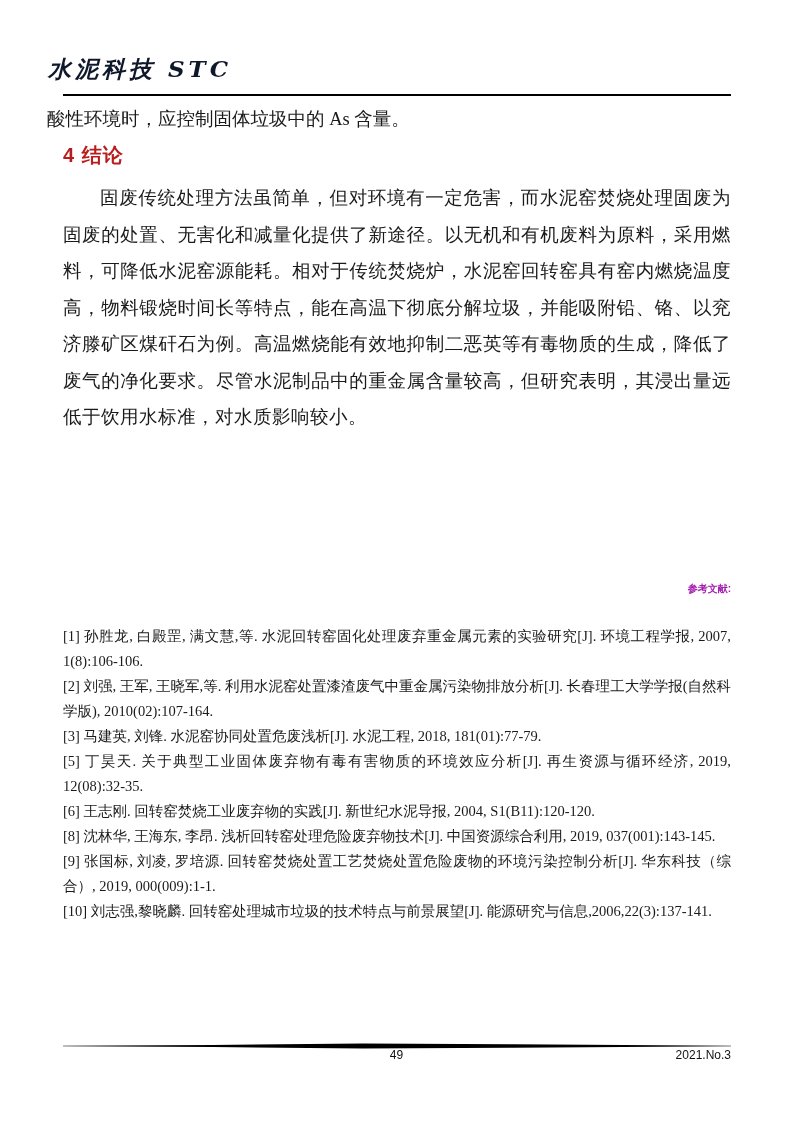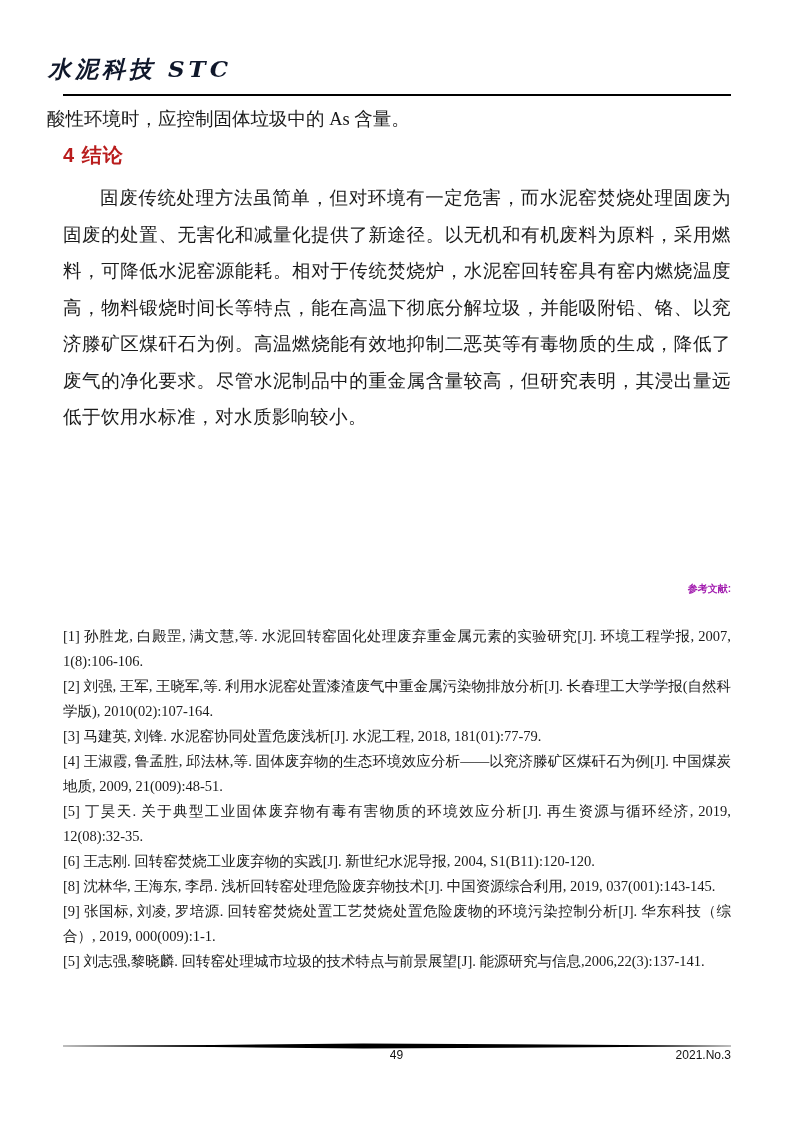--- a/index.html
+++ b/index.html
@@ -105,26 +105,25 @@
   <h2 class="section-heading">4 结论</h2>
 
   <p class="conclusion-paragraph">固废传统处理方法虽简单，但对环境有一定危害，而水泥窑焚烧处理固废为固废的处置、无害化和减量化提供了新途径。以无机和有机废料为原料，采用燃料，可降低水泥窑源能耗。相对于传统焚烧炉，水泥窑回转窑具有窑内燃烧温度高，物料锻烧时间长等特点，能在高温下彻底分解垃圾，并能吸附铅、铬、以兖济滕矿区煤矸石为例。高温燃烧能有效地抑制二恶英等有毒物质的生成，降低了废气的净化要求。尽管水泥制品中的重金属含量较高，但研究表明，其浸出量远低于饮用水标准，对水质影响较小。</p>
 
   <h3 class="references-heading">参考文献:</h3>
 
   <div class="references-list">
     <p class="reference-item">[1] 孙胜龙, 白殿罡, 满文慧,等. 水泥回转窑固化处理废弃重金属元素的实验研究[J]. 环境工程学报, 2007, 1(8):106-106.</p>
     <p class="reference-item">[2] 刘强, 王军, 王晓军,等. 利用水泥窑处置漆渣废气中重金属污染物排放分析[J]. 长春理工大学学报(自然科学版), 2010(02):107-164.</p>
     <p class="reference-item">[3] 马建英, 刘锋. 水泥窑协同处置危废浅析[J]. 水泥工程, 2018, 181(01):77-79.</p>
-    <p class="reference-item">[4] 王淑霞, 鲁孟胜, 邱法林,等. 固体废弃物的生态环境效应分析——以兖济滕矿区煤矸石为例[J]. 中国煤炭地质, 2009, 21(009):48-51.</p>
     <p class="reference-item">[5] 丁昊天. 关于典型工业固体废弃物有毒有害物质的环境效应分析[J]. 再生资源与循环经济, 2019, 12(08):32-35.</p>
     <p class="reference-item">[6] 王志刚. 回转窑焚烧工业废弃物的实践[J]. 新世纪水泥导报, 2004, S1(B11):120-120.</p>
     <p class="reference-item">[8] 沈林华, 王海东, 李昂. 浅析回转窑处理危险废弃物技术[J]. 中国资源综合利用, 2019, 037(001):143-145.</p>
     <p class="reference-item">[9] 张国标, 刘凌, 罗培源. 回转窑焚烧处置工艺焚烧处置危险废物的环境污染控制分析[J]. 华东科技（综合）, 2019, 000(009):1-1.</p>
-    <p class="reference-item">[5] 刘志强,黎晓麟. 回转窑处理城市垃圾的技术特点与前景展望[J]. 能源研究与信息,2006,22(3):137-141.</p>
+    <p class="reference-item">[10] 刘志强,黎晓麟. 回转窑处理城市垃圾的技术特点与前景展望[J]. 能源研究与信息,2006,22(3):137-141.</p>
   </div>
 
   <div class="footer-rule-wrap">
     <svg viewBox="0 0 668 6" preserveAspectRatio="none">
       <polygon fill="#000" points="0,2.7 150,1.9 300,0.5 450,1.2 560,2.1 668,2.7 668,3.3 560,3.9 450,4.8 300,5.5 150,4.1 0,3.3"></polygon>
     </svg>
   </div>
 
   <div class="page-number">49</div>
 

